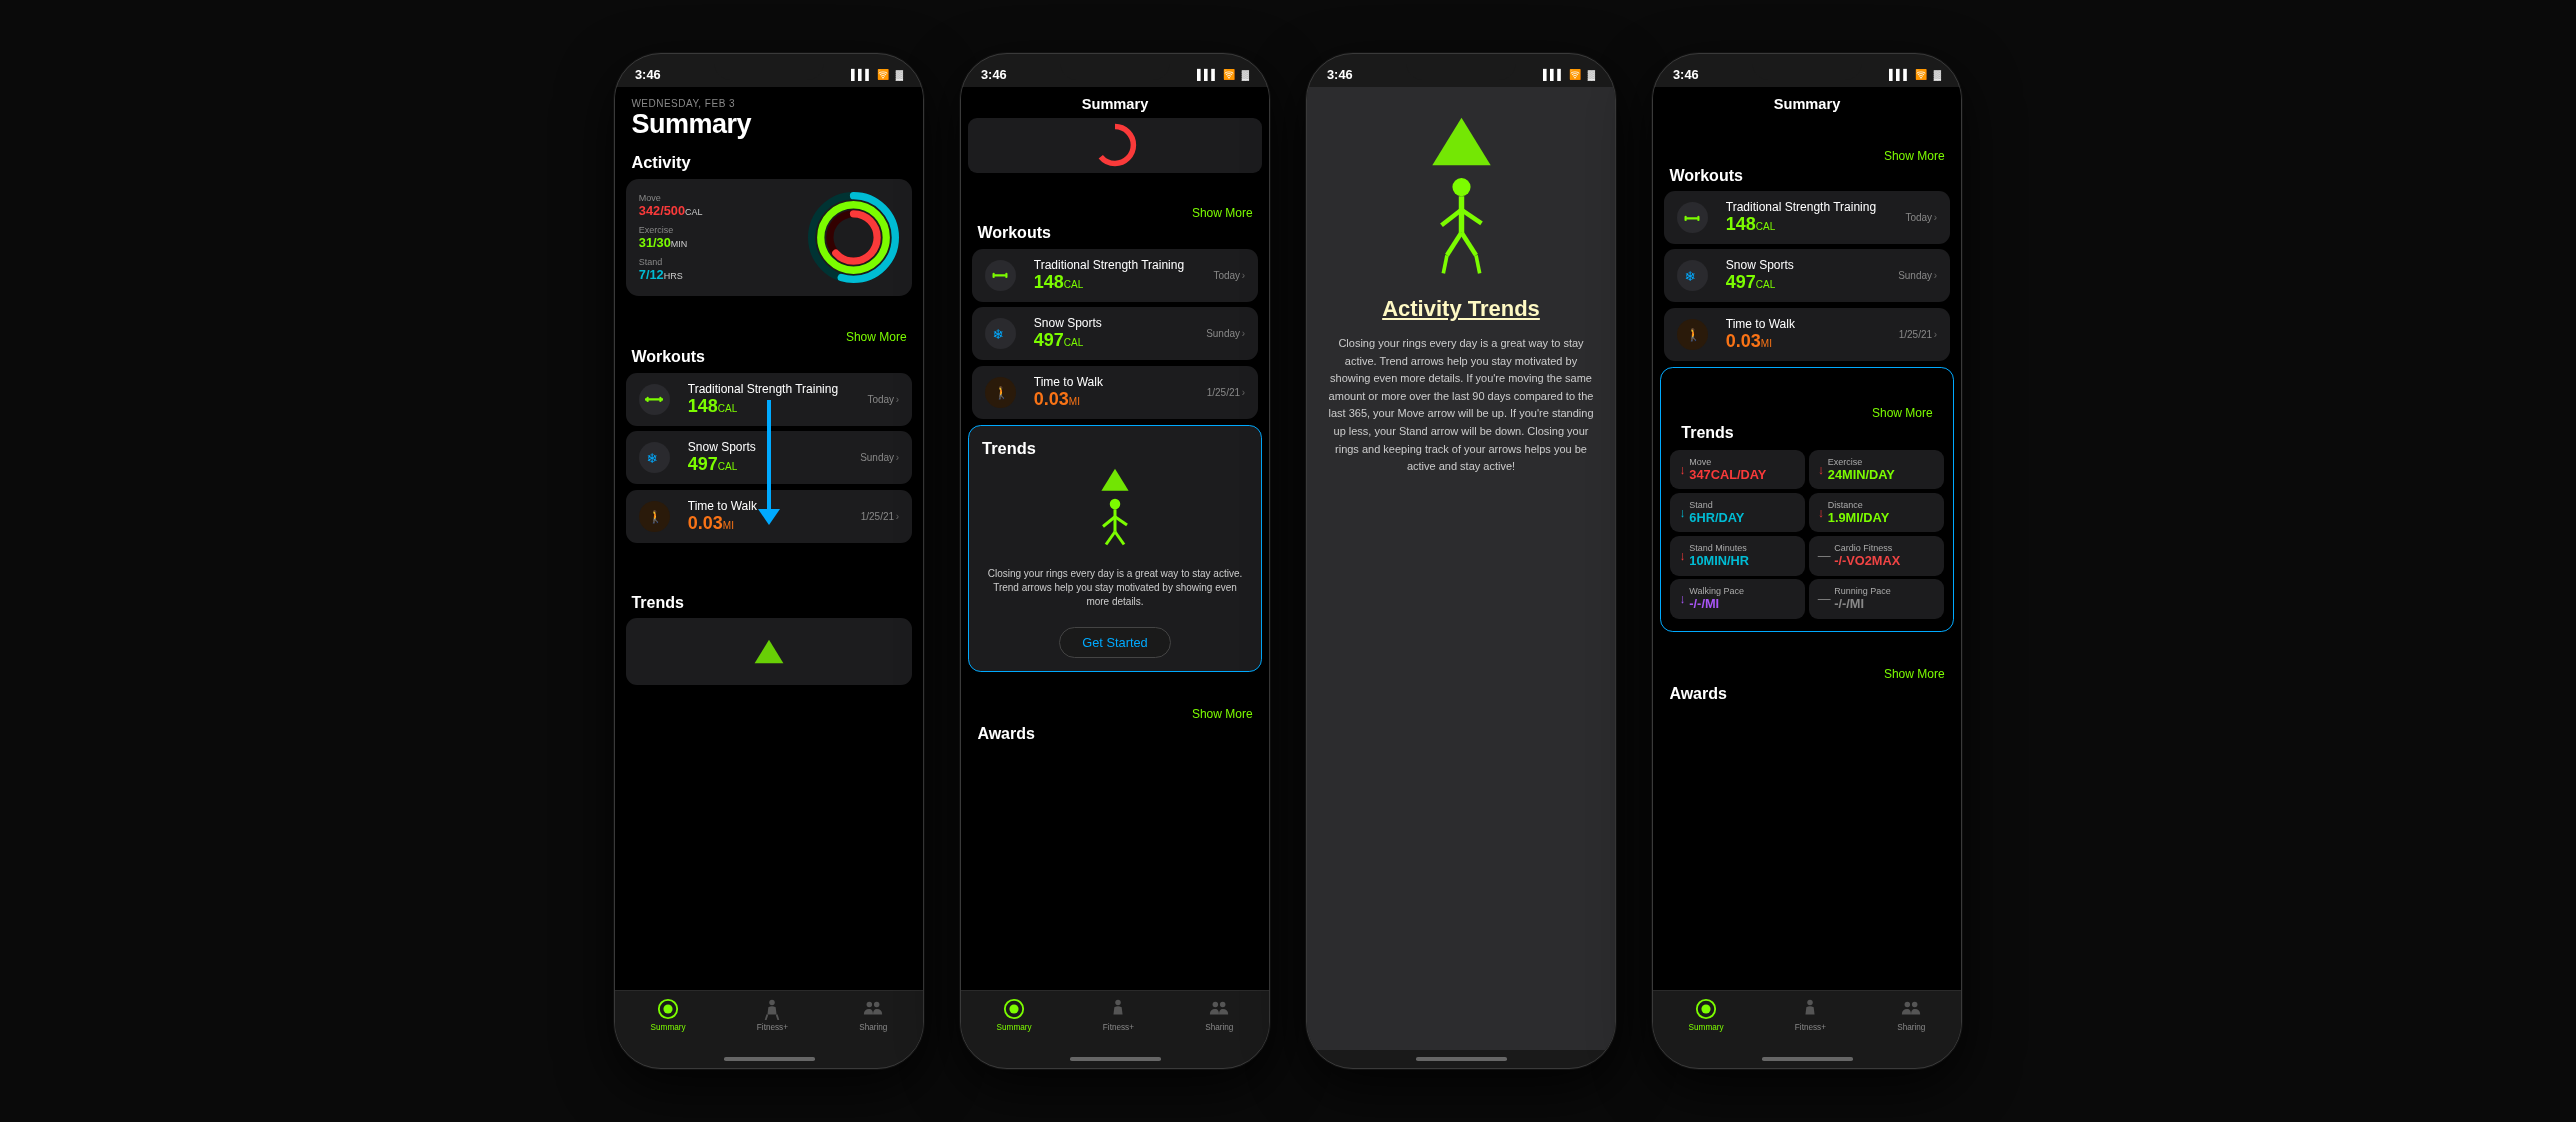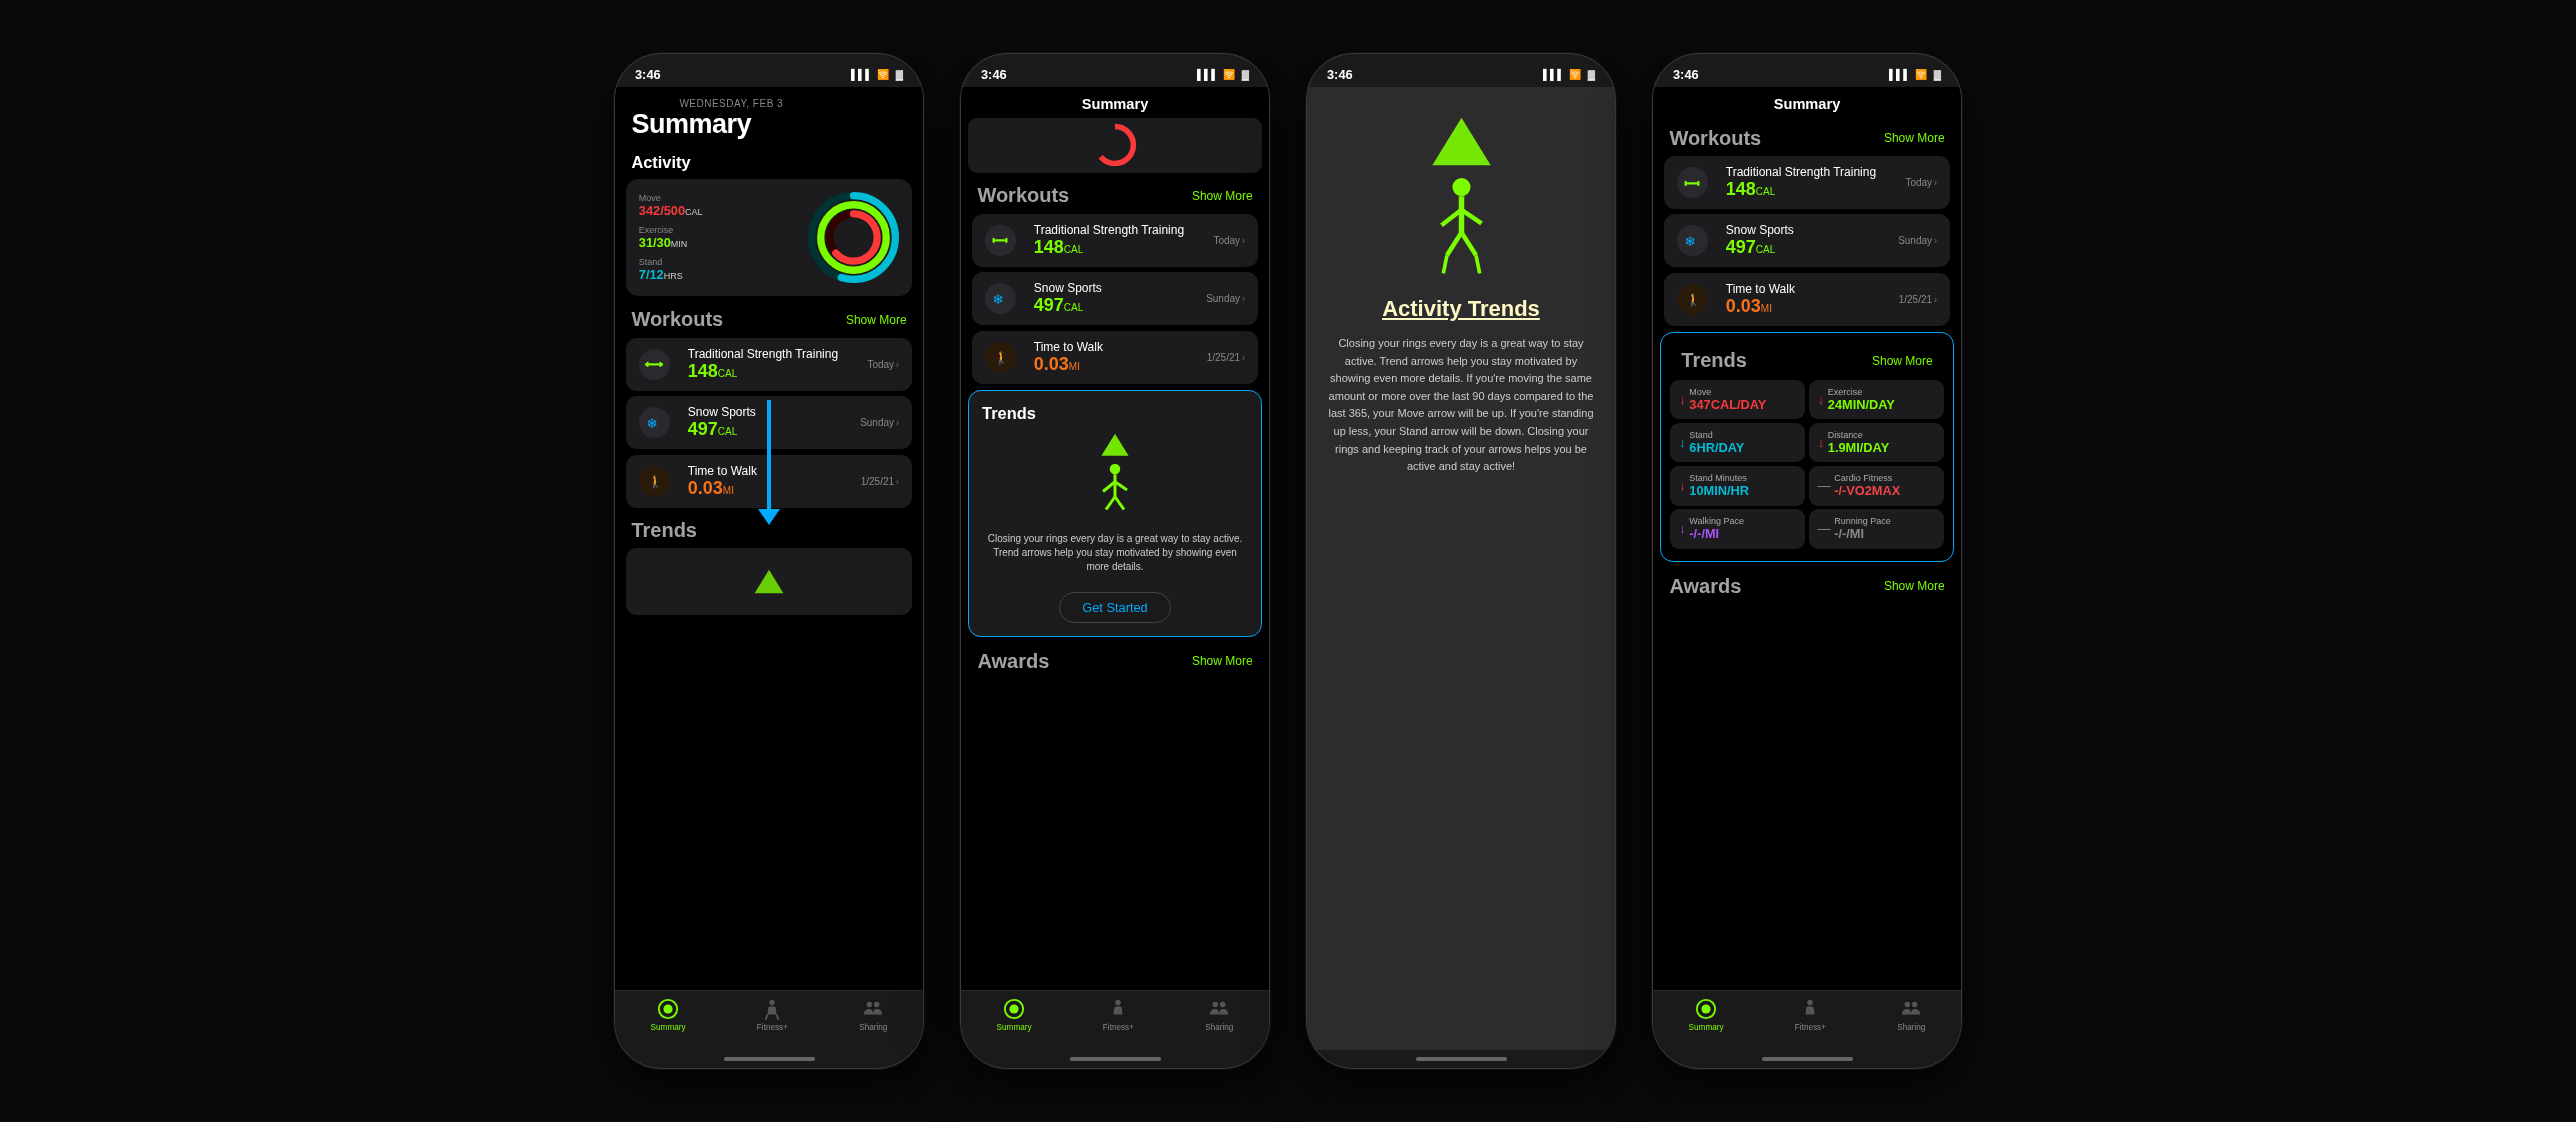--- a/index.html
+++ b/index.html
@@ -80,21 +80,20 @@
     .s1-header {
       padding: 11px 16.4px 7.3px;
     }
 
     .s1-date {
       color: #888;
       font-size: 10px;
       font-weight: 500;
       text-transform: uppercase;
       letter-spacing: 0.5px;
-      margin-left: 48px;
     }
 
     .s1-title {
       color: #fff;
       font-size: 27px;
       font-weight: 700;
       letter-spacing: -0.5px;
     }
 
     .s1-section-title {
@@ -146,23 +145,24 @@
 
     
     .workout-section-header {
       display: flex;
       justify-content: space-between;
       align-items: center;
       padding: 9px 16.4px 3.6px;
     }
 
     .section-title {
-      color: #a3a3a3;
-      font-size: 20px;
+      color: #ffffff;
+      font-size: 16px;
       font-weight: 700;
+      margin-top: 40px;
     }
 
     .show-more-btn {
       color: #7cfc00;
       font-size: 12px;
       font-weight: 500;
     }
 
     .workout-item {
       background: #1c1c1e;

